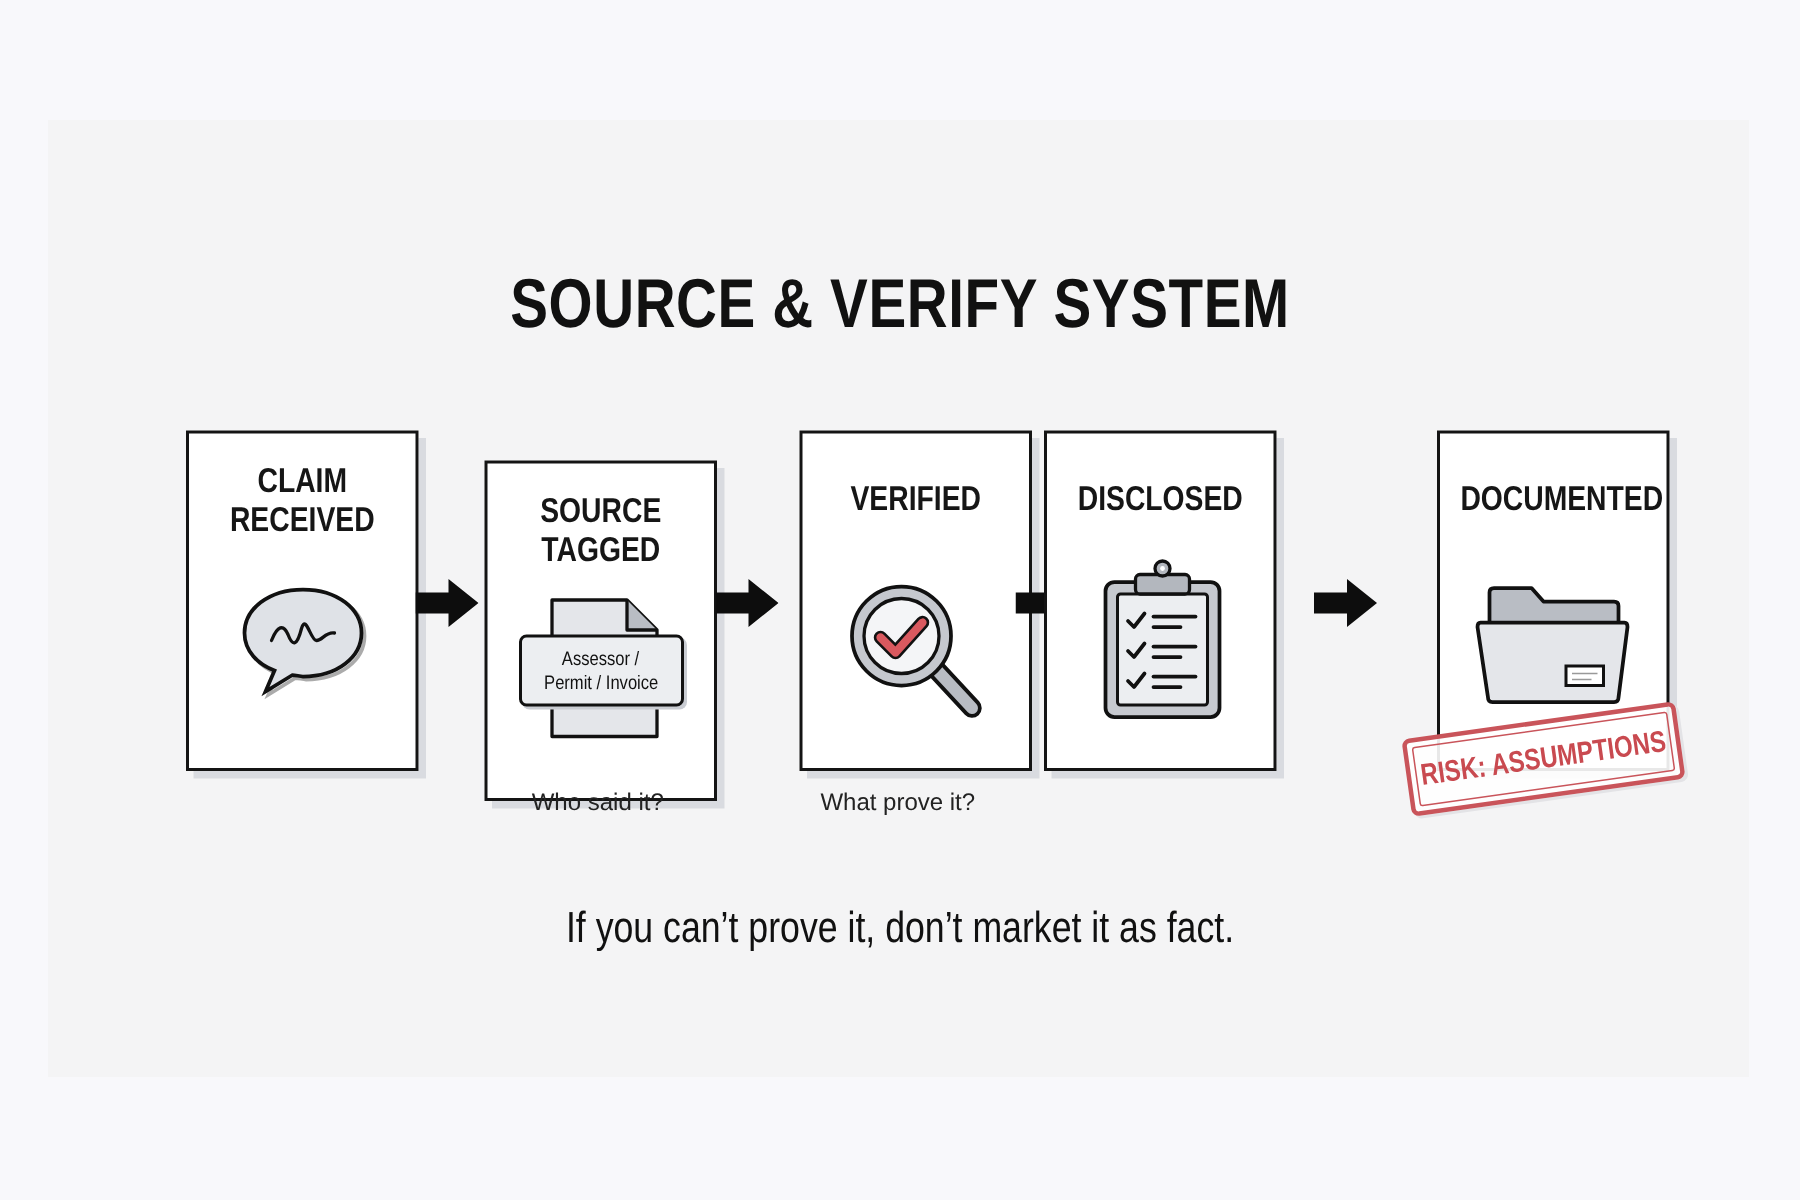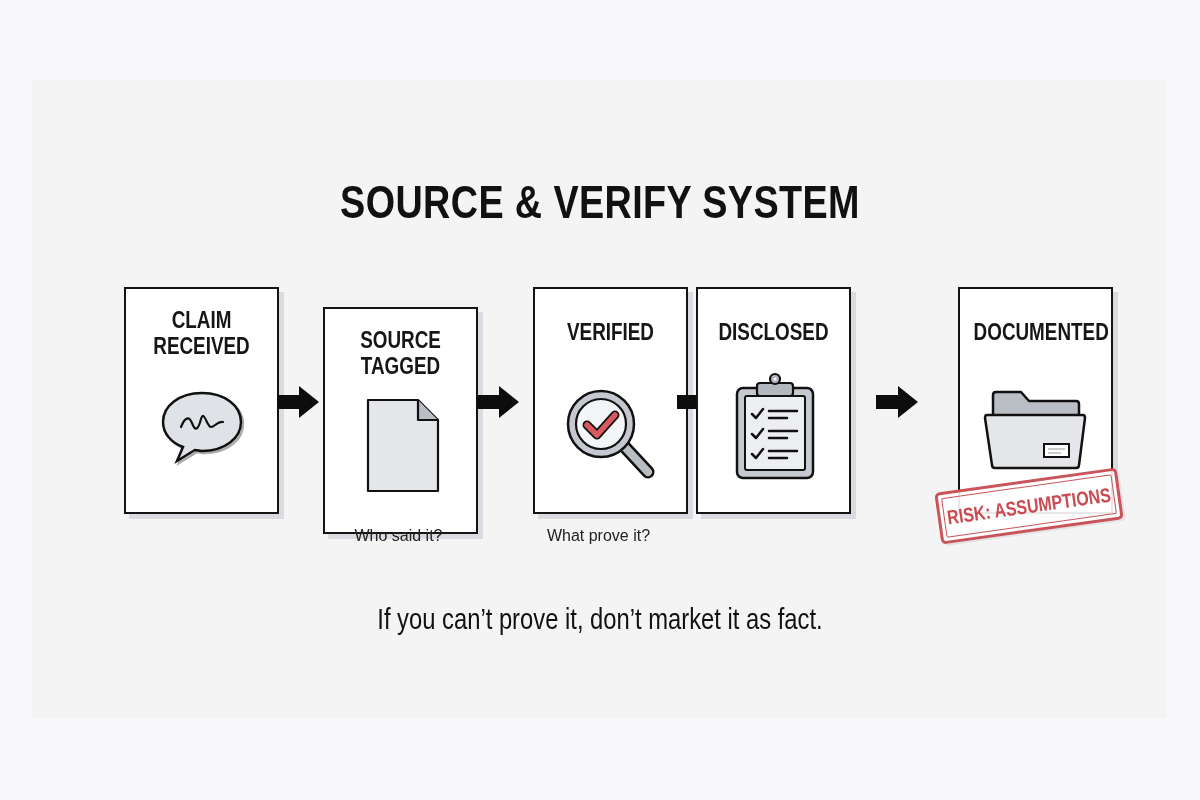--- a/index.html
+++ b/index.html
@@ -83,20 +83,24 @@
 <div class="card" style="left:323px;margin-top:20px;">
   <div class="card-label">
     <div>SOURCE</div>
     <div>TAGGED</div>
   </div>
   <div class="card-icon" style="top:88px; width:110px; height:100px;">
     <svg width="110" height="100" viewBox="0 0 110 100" style="position:absolute;left:0;top:0;">
       <path d="M22 3 L72 3 L92 23 L92 94 L22 94 Z" fill="#e4e6ea" stroke="#111" stroke-width="2.2" stroke-linejoin="round"></path>
       <path d="M72 3 L72 23 L92 23" fill="#b9bdc4" stroke="#111" stroke-width="2.2" stroke-linejoin="round"></path>
     </svg>
+    <div style="position:absolute;left:0;top:26px;width:106px;height:44px;background:#eceef1;border:2.5px solid #111;border-radius:5px;box-shadow:2px 2px 0 #c9ccd2;display:flex;flex-direction:column;align-items:center;justify-content:center;">
+      <div style="font-size:13px;line-height:16px;color:#111;transform:scaleX(0.85);">Assessor /</div>
+      <div style="font-size:13px;line-height:16px;color:#111;transform:scaleX(0.85);white-space:nowrap;">Permit / Invoice</div>
+    </div>
   </div>
 </div>
 <div class="caption" style="left:323px;">Who said it?</div>
 
 <svg class="arrow" style="left:477px;" viewBox="0 0 42 32">
   <path d="M0 9 L22 9 L22 0 L42 16 L22 32 L22 23 L0 23 Z" fill="#0d0d0d"></path>
 </svg>
 
 <div class="card" style="left:533px;">
   <div class="card-label single">VERIFIED</div>

